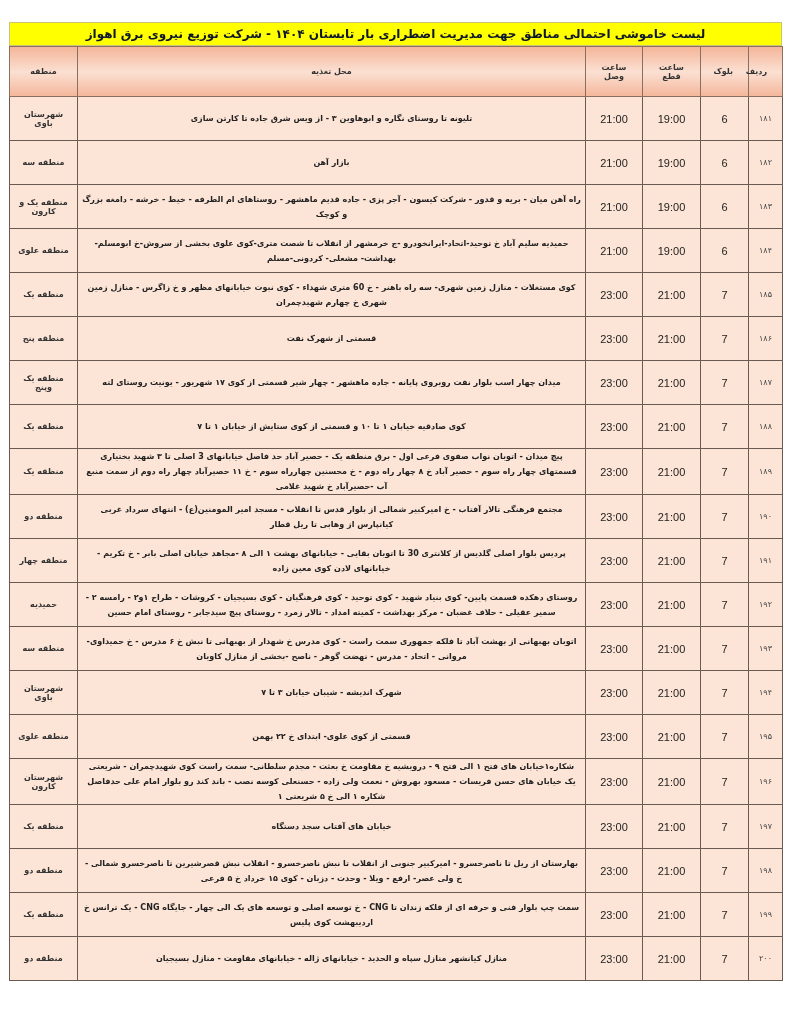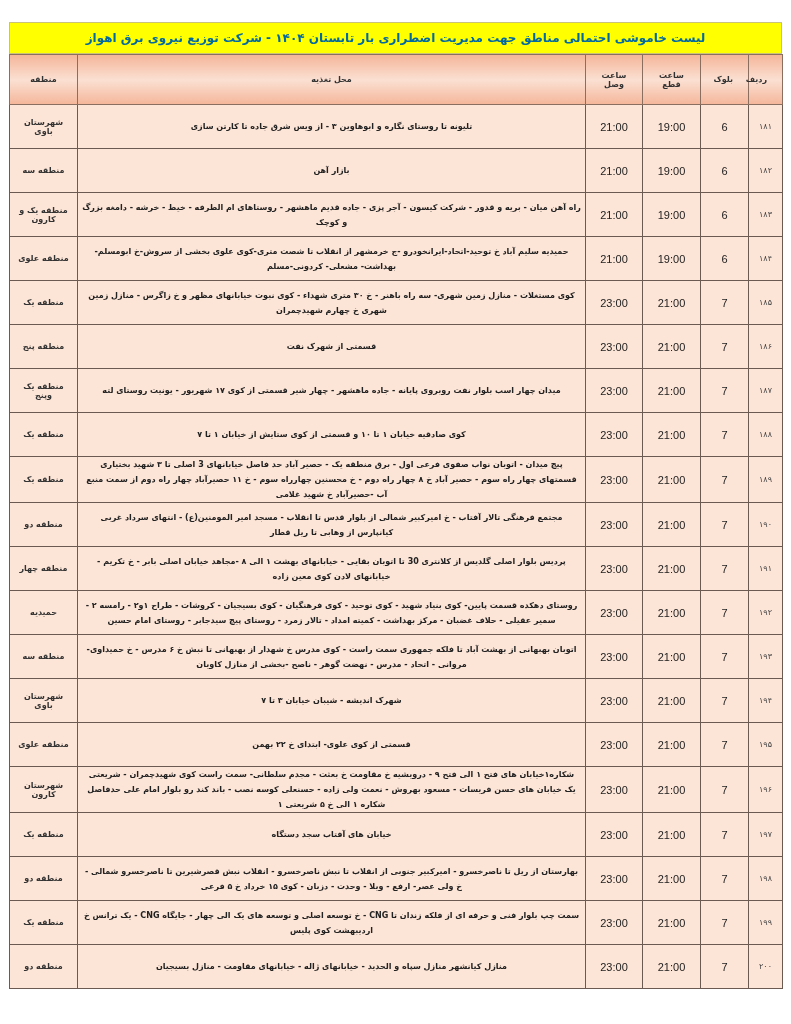--- a/index.html
+++ b/index.html
@@ -1,18 +1,18 @@
 <!DOCTYPE html>
 <html><head>
 <meta charset="utf-8">
 <style>
   html, body { margin:0; padding:0; background:#ffffff; }
   body { width:791px; height:1024px; position:relative; overflow:hidden; font-family:"DejaVu Sans", sans-serif; }
   .sheet { position:absolute; left:9px; top:22px; width:773px; }
-  .title-bar { height:32px; background:#ffff00; border:1px solid #c9c27a; display:flex; align-items:center; justify-content:center; direction:rtl; font-size:12px; font-weight:bold; color:#0369a1; box-sizing:border-box; }
+  .title-bar { height:24px; background:#ffff00; border:1px solid #c9c27a; display:flex; align-items:center; justify-content:center; direction:rtl; font-size:12px; font-weight:bold; color:#0f172a; box-sizing:border-box; }
   .date-bar { height:26px; background:#ff0000; display:flex; align-items:center; justify-content:center; font-family:"Liberation Sans", sans-serif; font-weight:bold; font-size:19px; color:#111; }
   table { border-collapse:collapse; width:773px; table-layout:fixed; direction:rtl; }
   th { height:19px; font-size:8px; font-weight:bold; color:#333; background:linear-gradient(to bottom,#f4b69a 0%,#fbe0d2 50%,#f4b69a 100%); border:1px solid #8a6e60; padding:15px; }
   td { height:44px; background:#fce4d6; border:1px solid #6b5a52; text-align:center; vertical-align:middle; padding:0 4px; box-sizing:border-box; }
   td.num { font-family:"Liberation Sans", sans-serif; font-weight:normal; font-size:11px; color:#222; }
   td.idx { font-size:8px; color:#444; }
   td.loc { font-size:8px; font-weight:bold; color:#222; line-height:15px;margin-top:12px; }
   td.zone { font-size:8px; font-weight:bold; color:#333; }
 </style>
 </head>
@@ -70,21 +70,21 @@
           <td class="num">19:00</td>
           <td class="num">21:00</td>
           <td class="loc">حمیدیه سلیم آباد خ توحید-اتحاد-ایرانخودرو -ج خرمشهر از انقلاب تا شصت متری-کوی علوی بخشی از سروش-خ ابومسلم- بهداشت- مشعلی- کردونی-مسلم</td>
           <td class="zone">منطقه علوی</td>
         </tr>
         <tr>
           <td class="idx">۱۸۵</td>
           <td class="num">7</td>
           <td class="num">21:00</td>
           <td class="num">23:00</td>
-          <td class="loc">کوی مستغلات - منازل زمین شهری- سه راه باهنر - خ ۳۰ متری شهداء - کوی نبوت خیابانهای مظهر و خ زاگرس - منازل زمین شهری خ چهارم شهیدچمران</td>
+          <td class="loc">کوی مستغلات - منازل زمین شهری- سه راه باهنر - خ 60 متری شهداء - کوی نبوت خیابانهای مظهر و خ زاگرس - منازل زمین شهری خ چهارم شهیدچمران</td>
           <td class="zone">منطقه یک</td>
         </tr>
         <tr>
           <td class="idx">۱۸۶</td>
           <td class="num">7</td>
           <td class="num">21:00</td>
           <td class="num">23:00</td>
           <td class="loc">قسمتی از شهرک نفت</td>
           <td class="zone">منطقه پنج</td>
         </tr>

